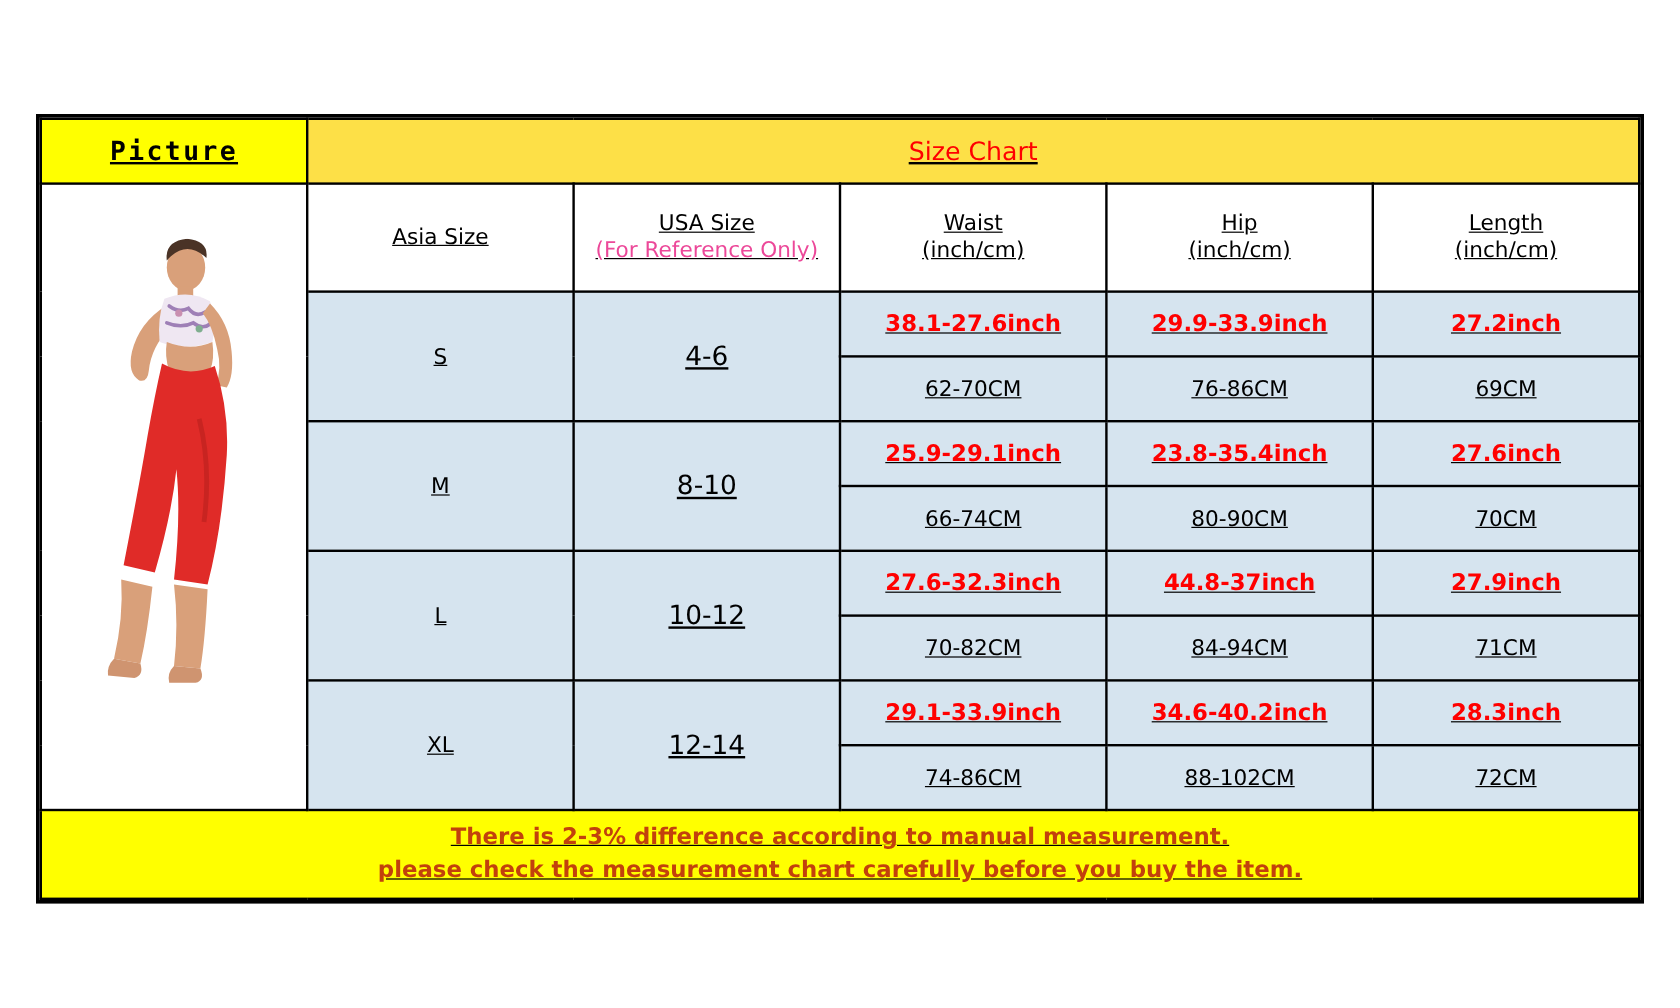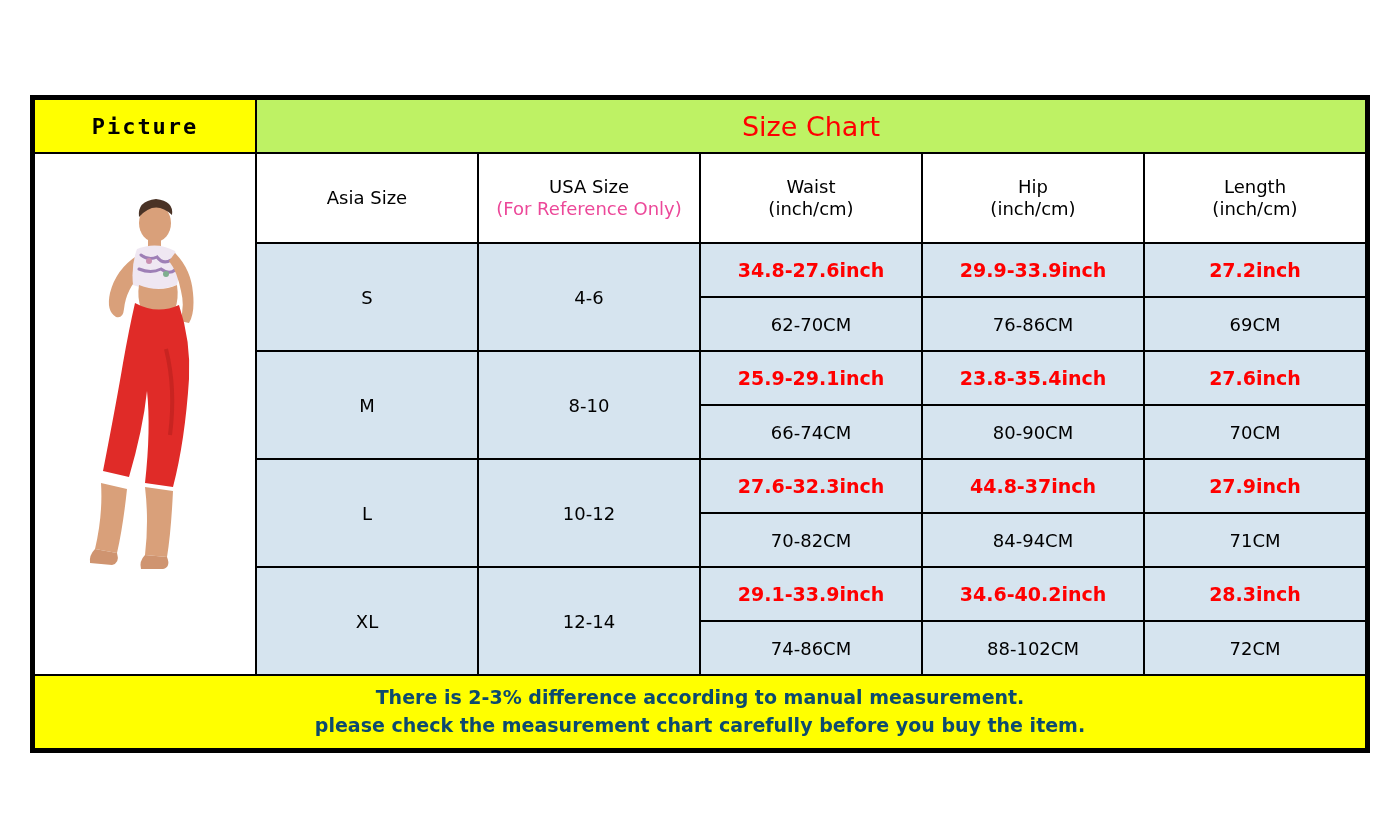--- a/index.html
+++ b/index.html
@@ -26,20 +26,21 @@
     width: 1340px;
     border: 3px solid #000000;
     box-sizing: border-box;
     background: #ffffff;
   }
 
   table.size-chart {
     border-collapse: collapse;
     width: 100%;
     table-layout: fixed;
+    text-decoration: underline;
   }
 
   table.size-chart td {
     border: 2px solid #000000;
     text-align: center;
     vertical-align: middle;
     padding: 0;
   }
 
   
@@ -47,23 +48,23 @@
     background: #ffff00;
     color: #000000;
     font-family: "DejaVu Sans Mono", "Liberation Mono", monospace;
     font-weight: bold;
     font-size: 22px;
     letter-spacing: 2px;
     height: 52px;
   }
 
   .hdr-sizechart {
-    background: #bef264;
+    background: #fde047;
     color: #ff0000;
-    font-size: 27px;
+    font-size: 21px;
     height: 52px;
   }
 
   
   .picture-cell {
     background: #ffffff;
     width: 300px;
   }
 
   .model-img {
@@ -81,42 +82,42 @@
     line-height: 1.25;
     height: 88px;
   }
   .col-head .ref {
     color: #ec4899;
   }
 
   
   .cell {
     background: #d6e4ef;
-    font-size: 18px;
+    font-size: 22px;
     height: 52px;
   }
   .cell.size-label {
     font-size: 18px;
     color: #000000;
   }
   .cell.inch {
     color: #ff0000;
     font-weight: bold;
     font-size: 19px;
   }
   .cell.cm {
     color: #000000;
     font-size: 18px;
     margin-left: 16px;
   }
 
   
   .note {
     background: #ffff00;
-    color: #0c4a6e;
+    color: #c2410c;
     font-weight: bold;
     font-size: 19px;
     line-height: 1.45;
     height: 72px;
     padding: 6px 10px;
   }
 </style>
 </head>
 <body>
 
@@ -181,21 +182,21 @@
         </td>
         <td class="col-head">
           <div>Length</div>
           <div>(inch/cm)</div>
         </td>
       </tr>
 
       <tr>
         <td class="cell size-label" rowspan="2">S</td>
         <td class="cell" rowspan="2">4-6</td>
-        <td class="cell inch">34.8-27.6inch</td>
+        <td class="cell inch">38.1-27.6inch</td>
         <td class="cell inch">29.9-33.9inch</td>
         <td class="cell inch">27.2inch</td>
       </tr>
       <tr>
         <td class="cell cm">62-70CM</td>
         <td class="cell cm">76-86CM</td>
         <td class="cell cm">69CM</td>
       </tr>
 
       <tr>

